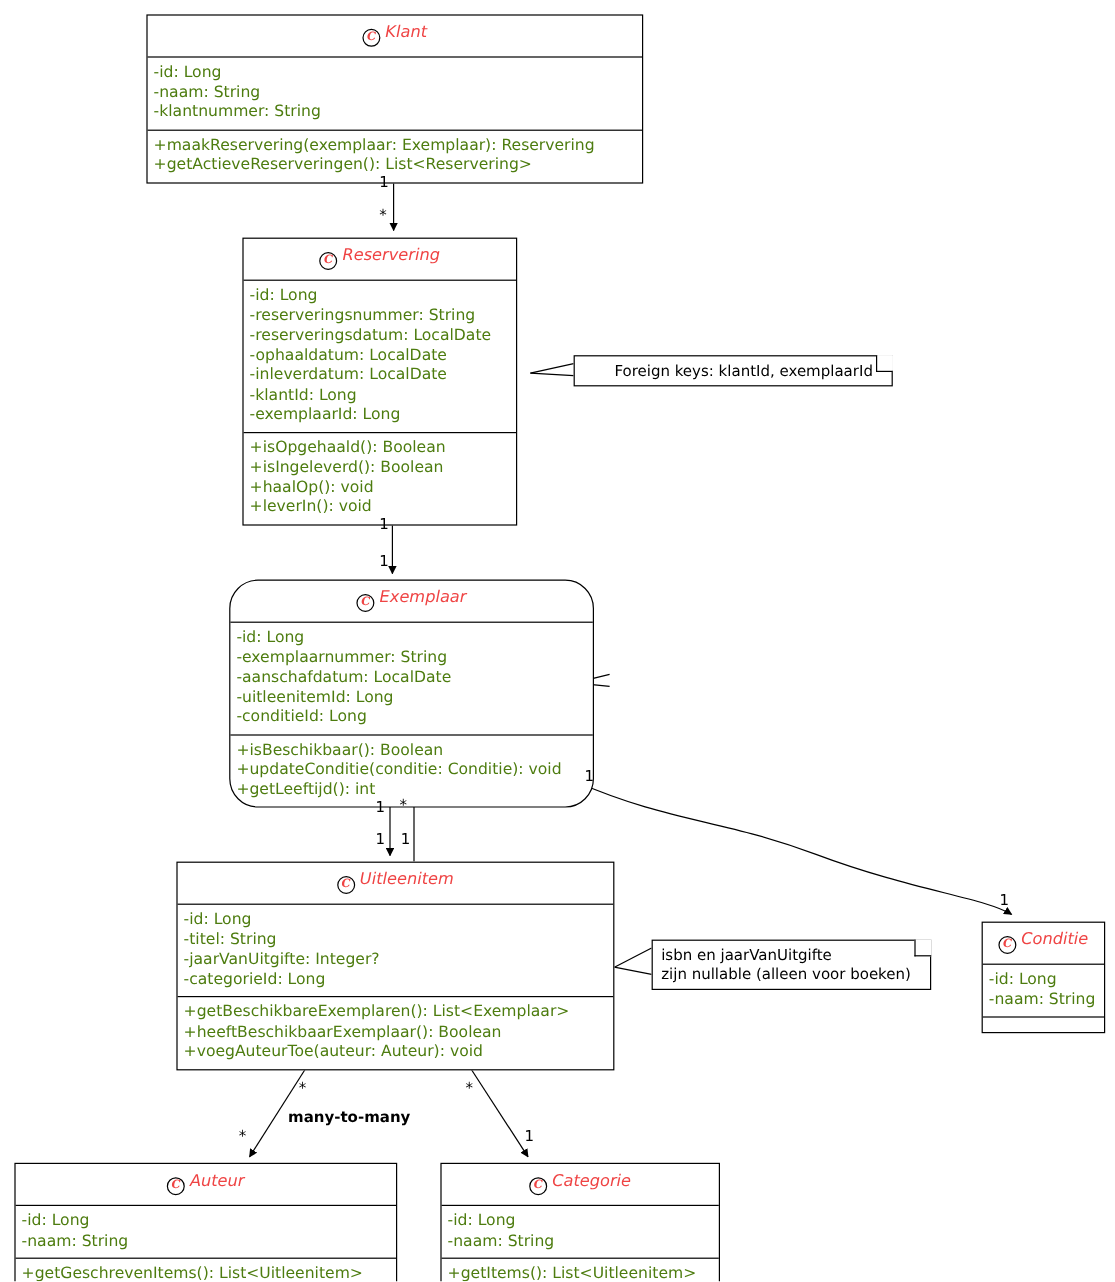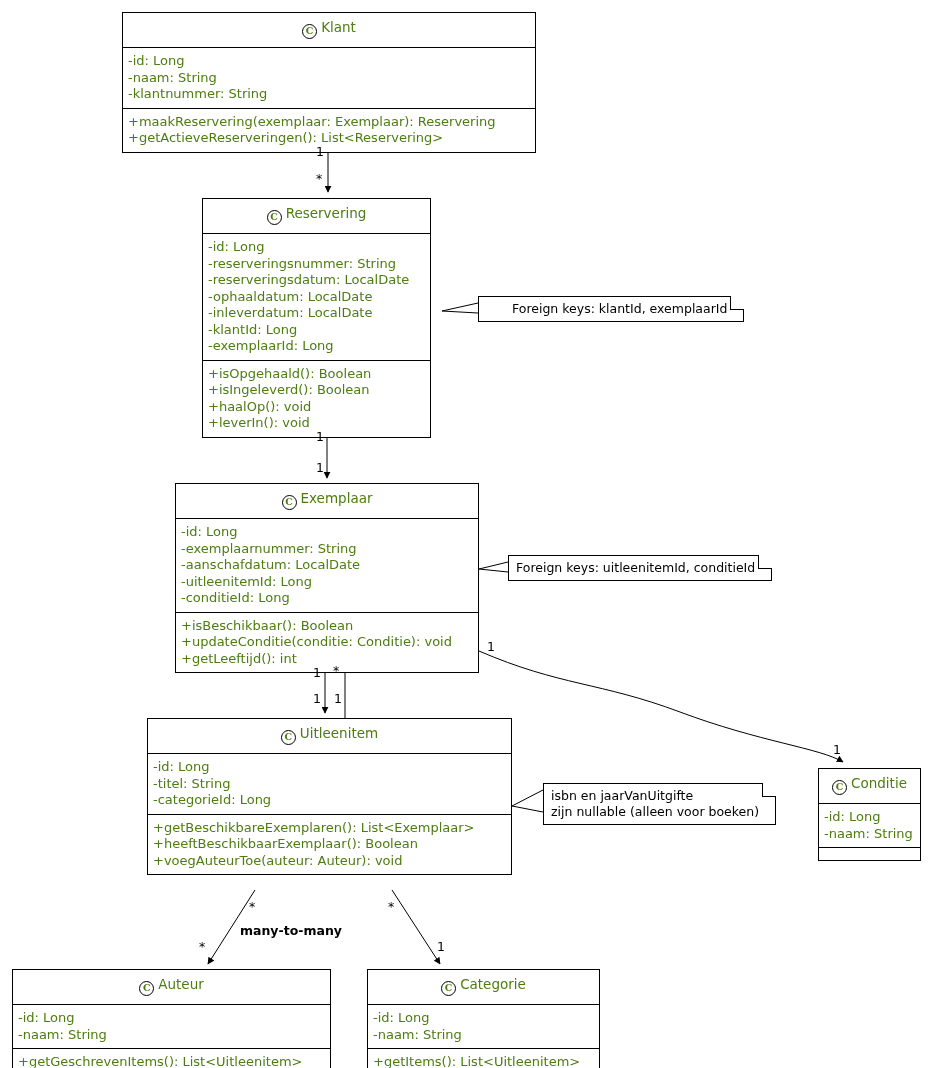--- a/index.html
+++ b/index.html
@@ -26,24 +26,25 @@
     box-sizing: border-box;
     border: 1px solid #000000;
     background: #ffffff;
     z-index: 5;
   }
   .uml-header {
     box-sizing: border-box;
     border-bottom: 1px solid #000000;
     text-align: center;
     font-size: 13.5px;
-    color: #4d7c0f;
+    color: #ef4444;
     line-height: 1;
     padding: 8px 4px 8px 4px;
     white-space: nowrap;
+    font-style: italic;
   }
   .uml-header .cicon {
     display: inline-block;
     width: 13px; height: 13px;
     line-height: 11px;
     border: 1.4px solid #000;
     border-radius: 50%;
     font-size: 9.5px;
     font-weight: bold;
     text-align: center;
@@ -189,21 +190,21 @@
       <span class="uml-line">-exemplaarId: Long</span>
     </div>
     <div class="uml-compartment ops">
       <span class="uml-line">+isOpgehaald(): Boolean</span>
       <span class="uml-line">+isIngeleverd(): Boolean</span>
       <span class="uml-line">+haalOp(): void</span>
       <span class="uml-line">+leverIn(): void</span>
     </div>
   </div>
 
-  <div class="uml-class" style="left:175px; top:483px; width:304px;">
+  <div class="uml-class" style="left:191px; top:483px; width:304px;border-radius:24px;">
     <div class="uml-header">
       <span class="cicon">C</span><span>Exemplaar</span>
     </div>
     <div class="uml-compartment attrs">
       <span class="uml-line">-id: Long</span>
       <span class="uml-line">-exemplaarnummer: String</span>
       <span class="uml-line">-aanschafdatum: LocalDate</span>
       <span class="uml-line">-uitleenitemId: Long</span>
       <span class="uml-line">-conditieId: Long</span>
     </div>
@@ -214,20 +215,21 @@
     </div>
   </div>
 
   <div class="uml-class" style="left:147px; top:718px; width:365px;">
     <div class="uml-header">
       <span class="cicon">C</span><span>Uitleenitem</span>
     </div>
     <div class="uml-compartment attrs">
       <span class="uml-line">-id: Long</span>
       <span class="uml-line">-titel: String</span>
+      <span class="uml-line">-jaarVanUitgifte: Integer?</span>
       <span class="uml-line">-categorieId: Long</span>
     </div>
     <div class="uml-compartment ops">
       <span class="uml-line">+getBeschikbareExemplaren(): List&lt;Exemplaar&gt;</span>
       <span class="uml-line">+heeftBeschikbaarExemplaar(): Boolean</span>
       <span class="uml-line">+voegAuteurToe(auteur: Auteur): void</span>
     </div>
   </div>
 
   <div class="uml-class" style="left:818px; top:768px; width:103px;">
@@ -266,25 +268,20 @@
       <span class="uml-line">+getItems(): List&lt;Uitleenitem&gt;</span>
     </div>
   </div>
 
   <div class="uml-note" style="left:478px; top:296px;padding-left:33px;">
     <span class="uml-line">Foreign keys: klantId, exemplaarId</span>
     <span class="foldbg"></span>
     <span class="fold"></span>
   </div>
 
-  <div class="uml-note" style="left:508px; top:555px;">
-    <span class="uml-line">Foreign keys: uitleenitemId, conditieId</span>
-    <span class="foldbg"></span>
-    <span class="fold"></span>
-  </div>
 
   <div class="uml-note" style="left:543px; top:783px;">
     <span class="uml-line">isbn en jaarVanUitgifte</span>
     <span class="uml-line">zijn nullable (alleen voor boeken)</span>
     <span class="foldbg"></span>
     <span class="fold"></span>
   </div>
 
   <span class="mult" style="left:316px; top:146px;">1</span>
   <span class="mult" style="left:316px; top:173px;">*</span>

